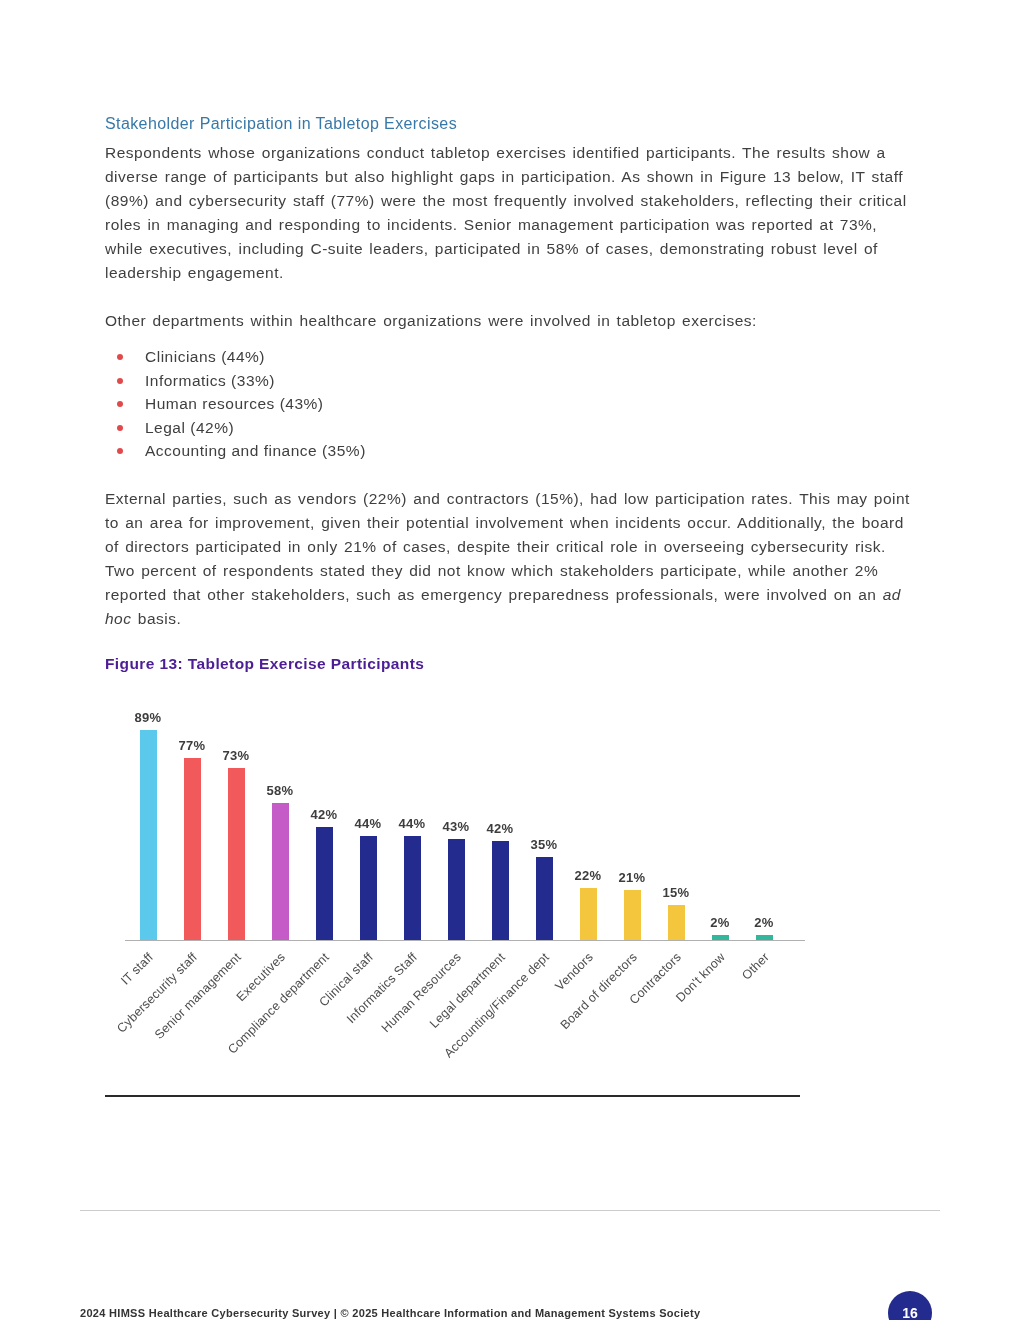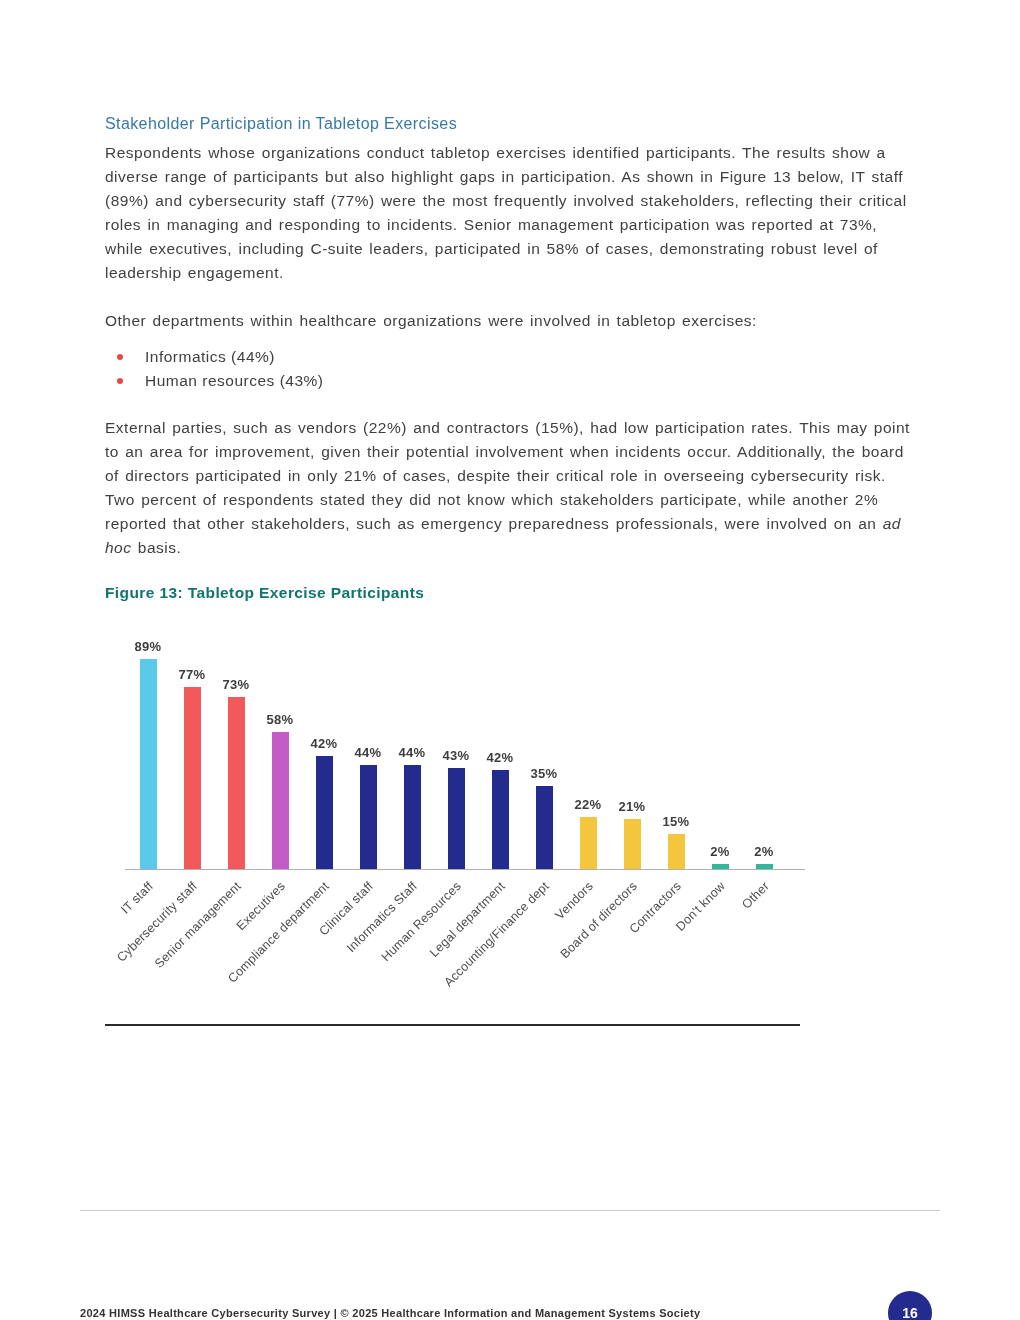--- a/index.html
+++ b/index.html
@@ -39,21 +39,21 @@
   .dot {
     position: absolute;
     left: 0; top: 9px;
     width: 6px; height: 6px;
     border-radius: 50%;
     background: #e04a4a;
   }
   .italic { font-style: italic; }
   .figure-title {
     font-weight: bold;
-    color: #0f766e;
+    color: #4c1d95;
     font-size: 15.5px;
     letter-spacing: 0.4px;
     margin: 4px 0 0 0;
   }
   .chart {
     position: relative;
     height: 392px;
     margin-top: 30px;
     overflow: visible;
   }
@@ -127,22 +127,25 @@
 <div class="page">
   <div class="content">
 
     <h2 class="heading">Stakeholder Participation in Tabletop Exercises</h2>
 
     <p class="para">Respondents whose organizations conduct tabletop exercises identified participants. The results show a diverse range of participants but also highlight gaps in participation. As shown in Figure 13 below, IT staff (89%) and cybersecurity staff (77%) were the most frequently involved stakeholders, reflecting their critical roles in managing and responding to incidents. Senior management participation was reported at 73%, while executives, including C-suite leaders, participated in 58% of cases, demonstrating robust level of leadership engagement.</p>
 
     <p class="para para-intro">Other departments within healthcare organizations were involved in tabletop exercises:</p>
 
     <ul class="bullets">
-      <li><span class="dot"></span><span>Informatics (44%)</span></li>
+      <li><span class="dot"></span><span>Clinicians (44%)</span></li>
+      <li><span class="dot"></span><span>Informatics (33%)</span></li>
       <li><span class="dot"></span><span>Human resources (43%)</span></li>
+      <li><span class="dot"></span><span>Legal (42%)</span></li>
+      <li><span class="dot"></span><span>Accounting and finance (35%)</span></li>
     </ul>
 
     <p class="para"><span>External parties, such as vendors (22%) and contractors (15%), had low participation rates. This may point to an area for improvement, given their potential involvement when incidents occur. Additionally, the board of directors participated in only 21% of cases, despite their critical role in overseeing cybersecurity risk. Two percent of respondents stated they did not know which stakeholders participate, while another 2% reported that other stakeholders, such as emergency preparedness professionals, were involved on an </span><span class="italic">ad hoc</span><span> basis.</span></p>
 
     <p class="figure-title">Figure 13: Tabletop Exercise Participants</p>
 
     <div class="chart">
       <div class="axis-line"></div>
     <div class="bar" style="left: 34.5px; top: 27px; height: 210px; background: rgb(91, 201, 236);"></div>
         <div class="bar-value" style="left: 13px; top: 7px;">89%</div>

